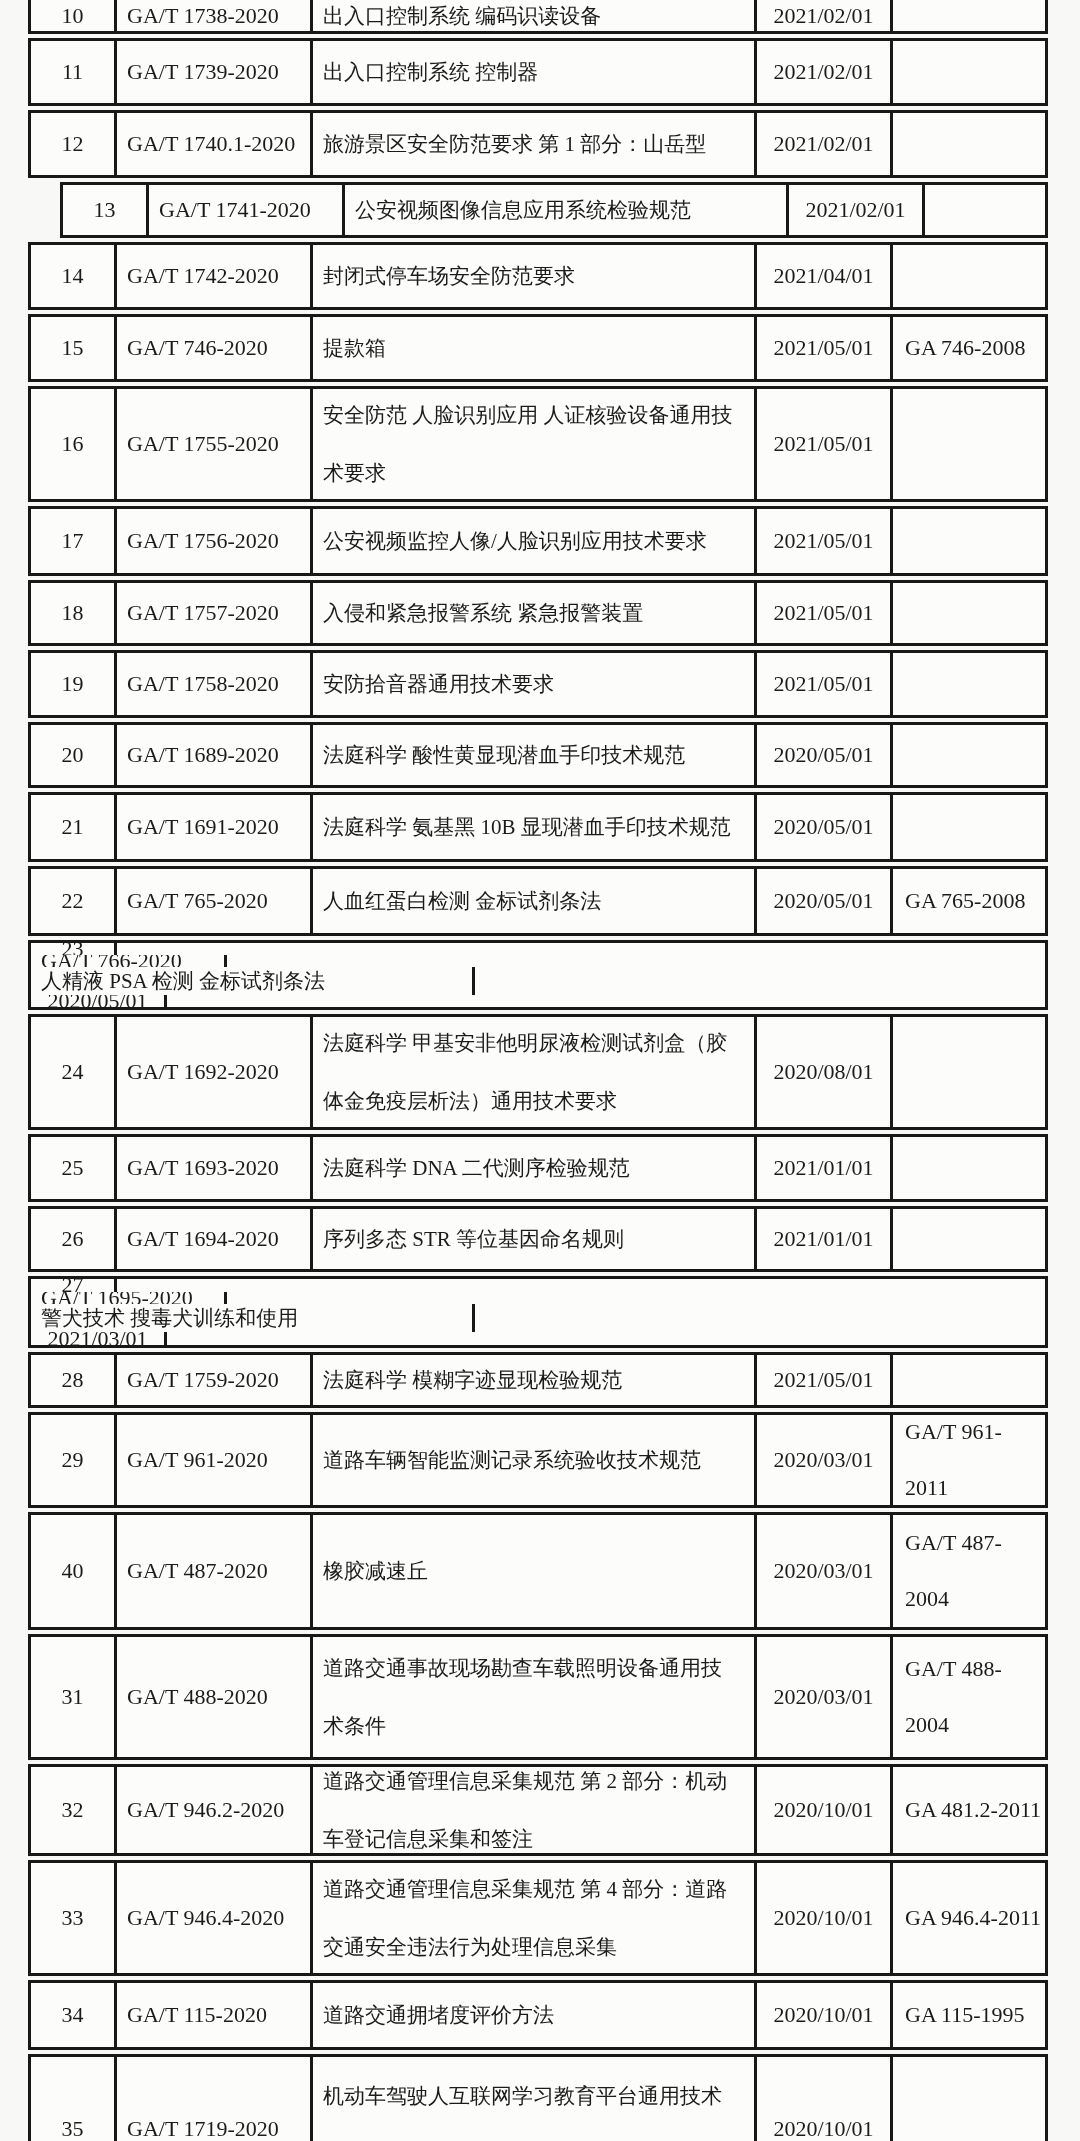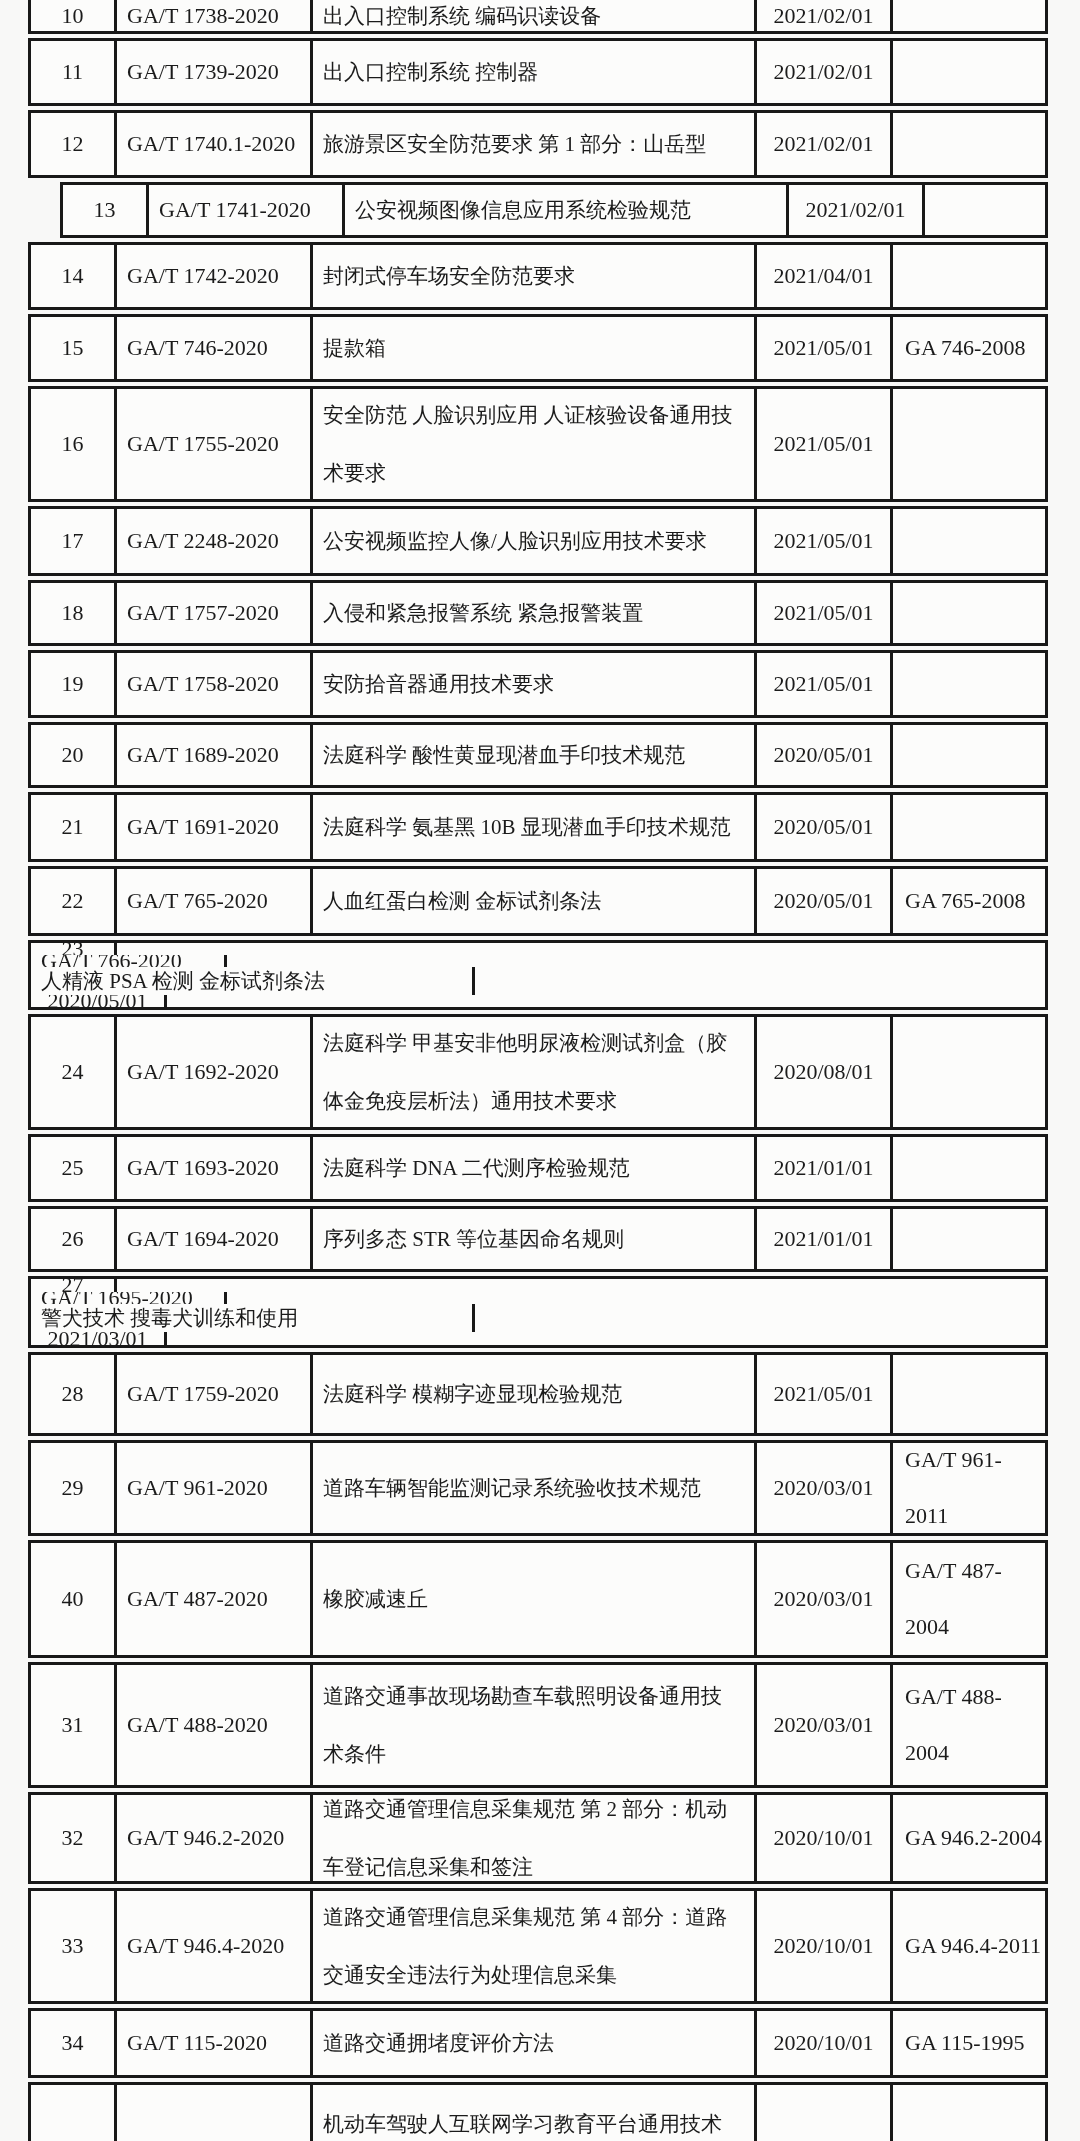--- a/index.html
+++ b/index.html
@@ -210,21 +210,21 @@
       </div>
     <div class="cell c-repl">
         <span class="t"></span>
       </div>
   </div>
     <div class="row" style="height: 70px;">
     <div class="cell c-num">
         <span class="t">17</span>
       </div>
     <div class="cell c-code">
-        <span class="t">GA/T 2248-2020</span>
+        <span class="t">GA/T 1756-2020</span>
       </div>
     <div class="cell c-name">
         <span class="t">公安视频监控人像/人脸识别应用技术要求</span>
       </div>
     <div class="cell c-date">
         <span class="t">2021/05/01</span>
       </div>
     <div class="cell c-repl">
         <span class="t"></span>
       </div>
@@ -393,21 +393,21 @@
     <div class="cell c-name">
         <span class="t">警犬技术 搜毒犬训练和使用</span>
       </div>
     <div class="cell c-date">
         <span class="t">2021/03/01</span>
       </div>
     <div class="cell c-repl">
         <span class="t"></span>
       </div>
   </div>
-    <div class="row" style="height: 84px; text-align: center;">
+    <div class="row" style="height: 56px; text-align: center;">
     <div class="cell c-num">
         <span class="t">28</span>
       </div>
     <div class="cell c-code">
         <span class="t">GA/T 1759-2020</span>
       </div>
     <div class="cell c-name">
         <span class="t">法庭科学 模糊字迹显现检验规范</span>
       </div>
     <div class="cell c-date">
@@ -480,21 +480,21 @@
         <span class="t">GA/T 946.2-2020</span>
       </div>
     <div class="cell c-name">
         <span class="t">道路交通管理信息采集规范 第 2 部分：机动
 车登记信息采集和签注</span>
       </div>
     <div class="cell c-date">
         <span class="t">2020/10/01</span>
       </div>
     <div class="cell c-repl">
-        <span class="t">GA 946.2-2004</span>
+        <span class="t">GA 481.2-2011</span>
       </div>
   </div>
     <div class="row" style="height: 116px;">
     <div class="cell c-num">
         <span class="t">33</span>
       </div>
     <div class="cell c-code">
         <span class="t">GA/T 946.4-2020</span>
       </div>
     <div class="cell c-name">

